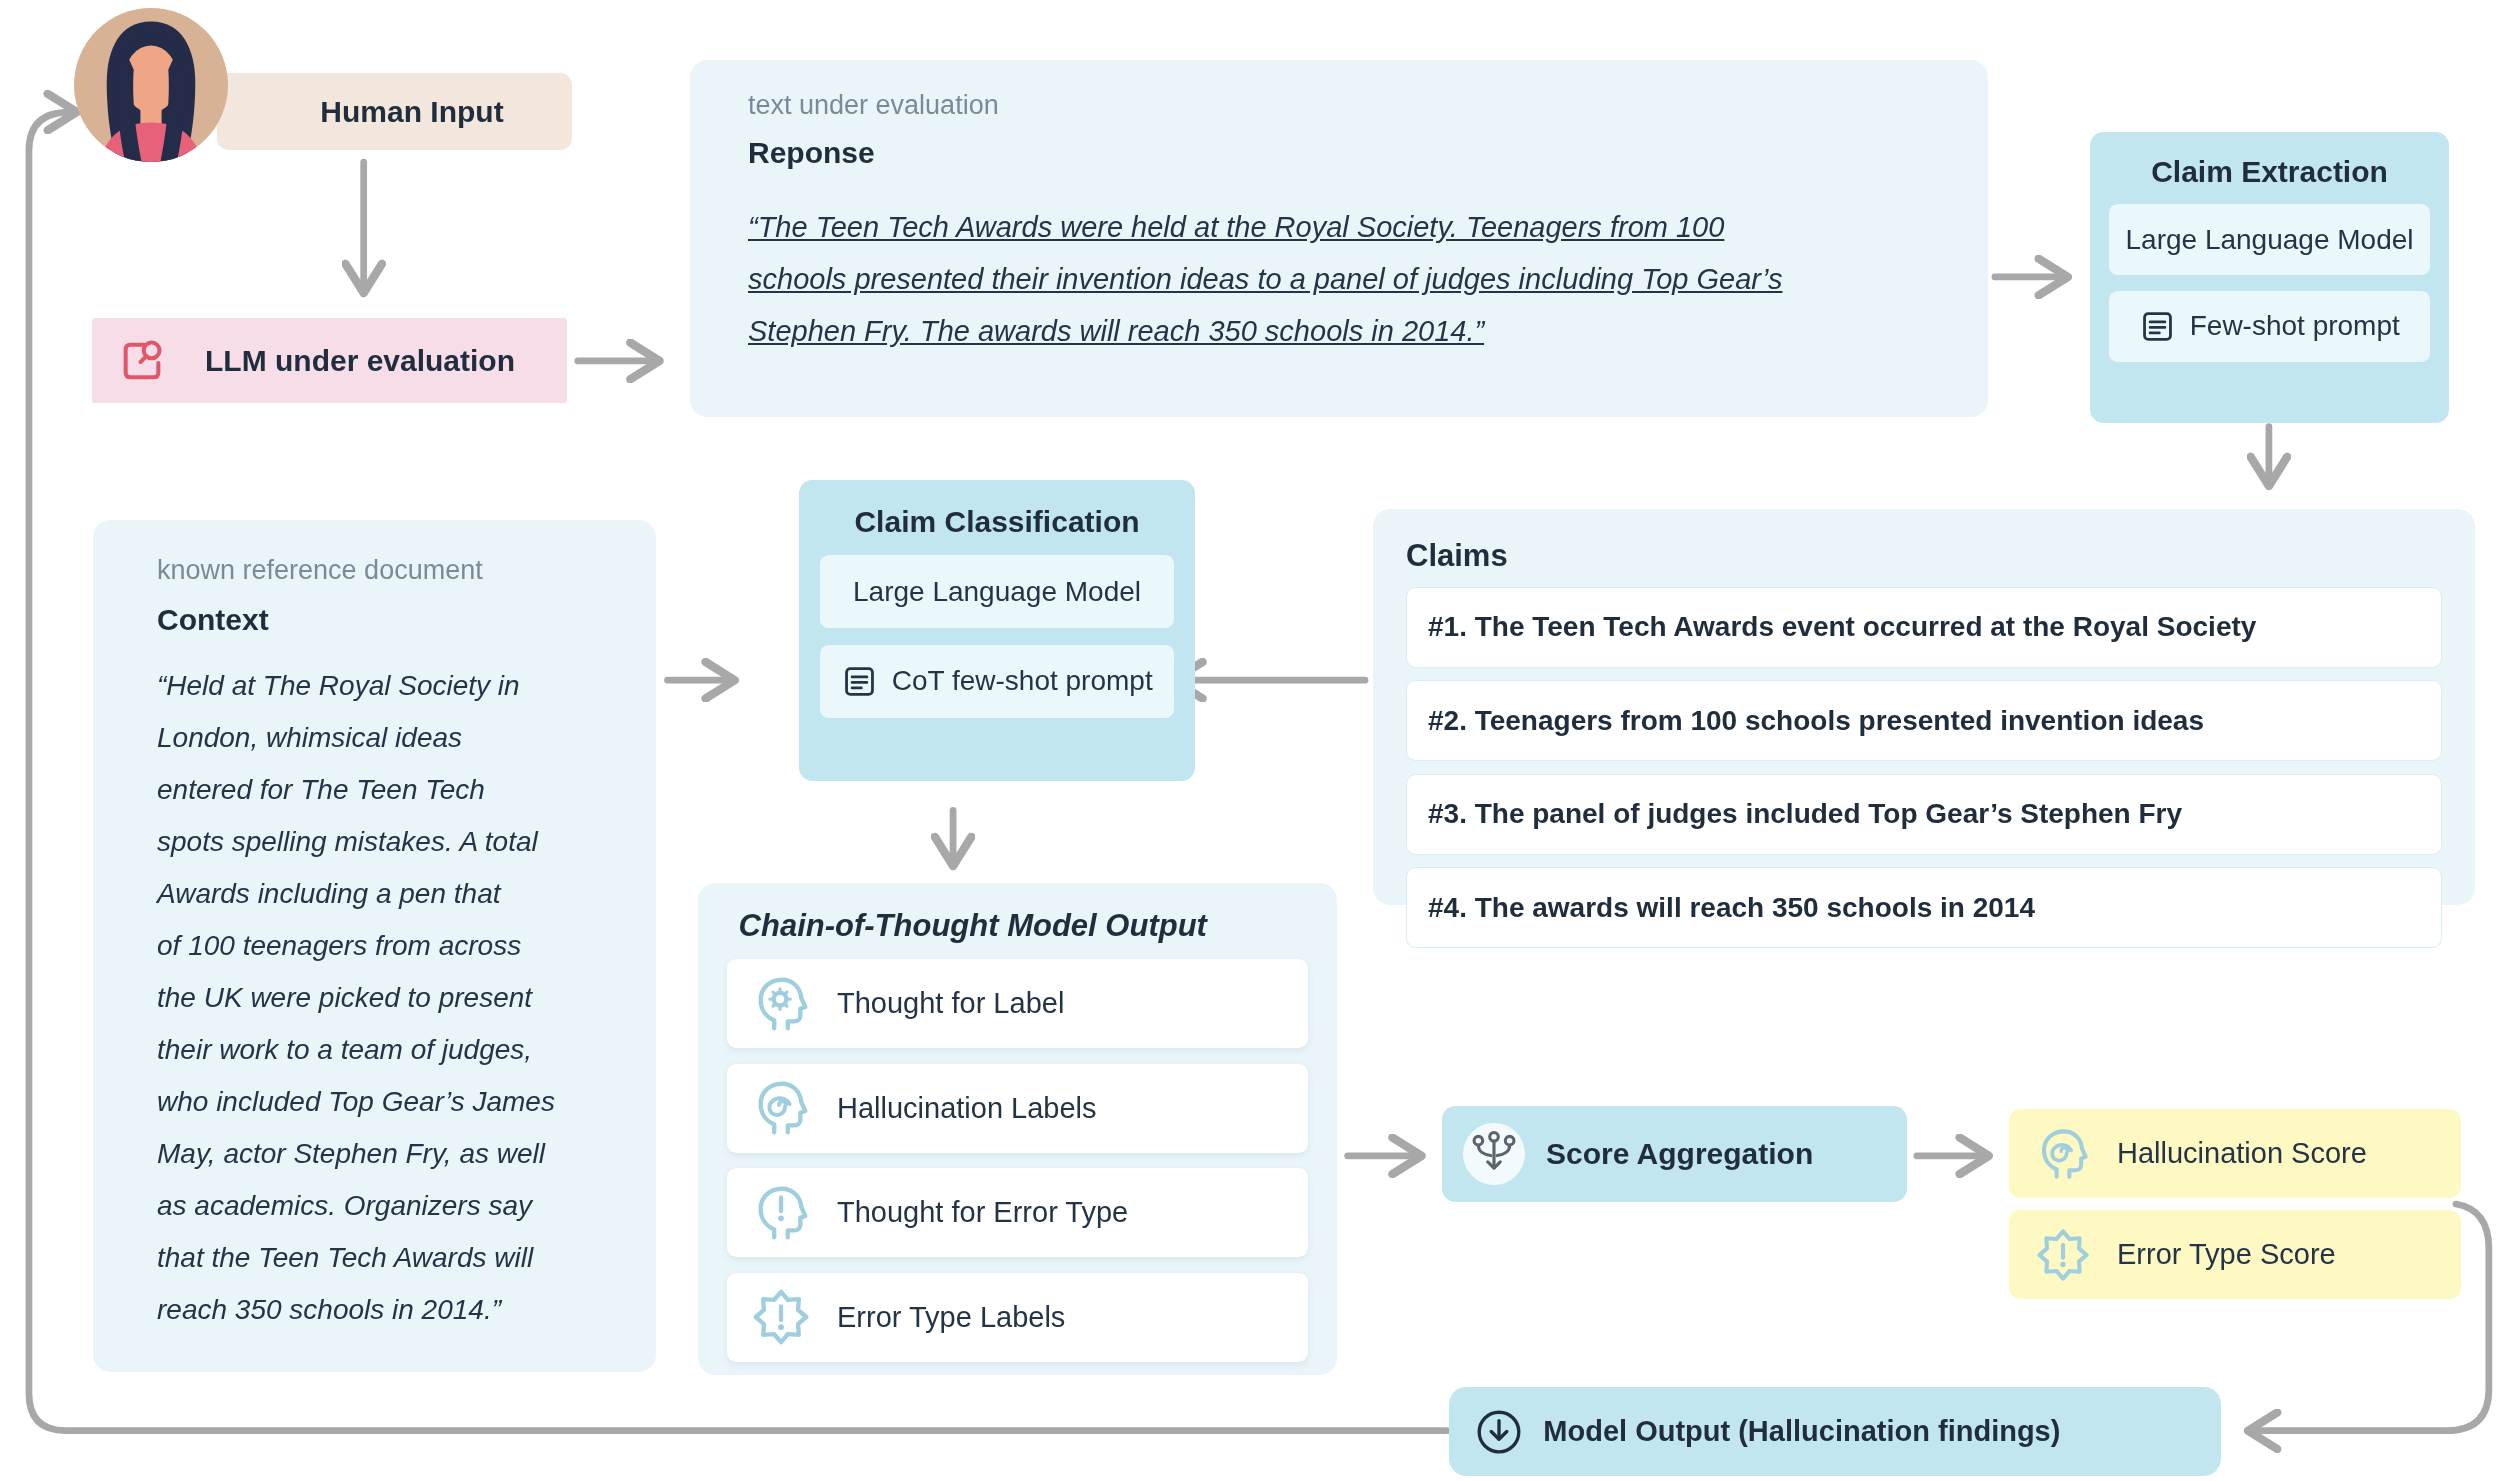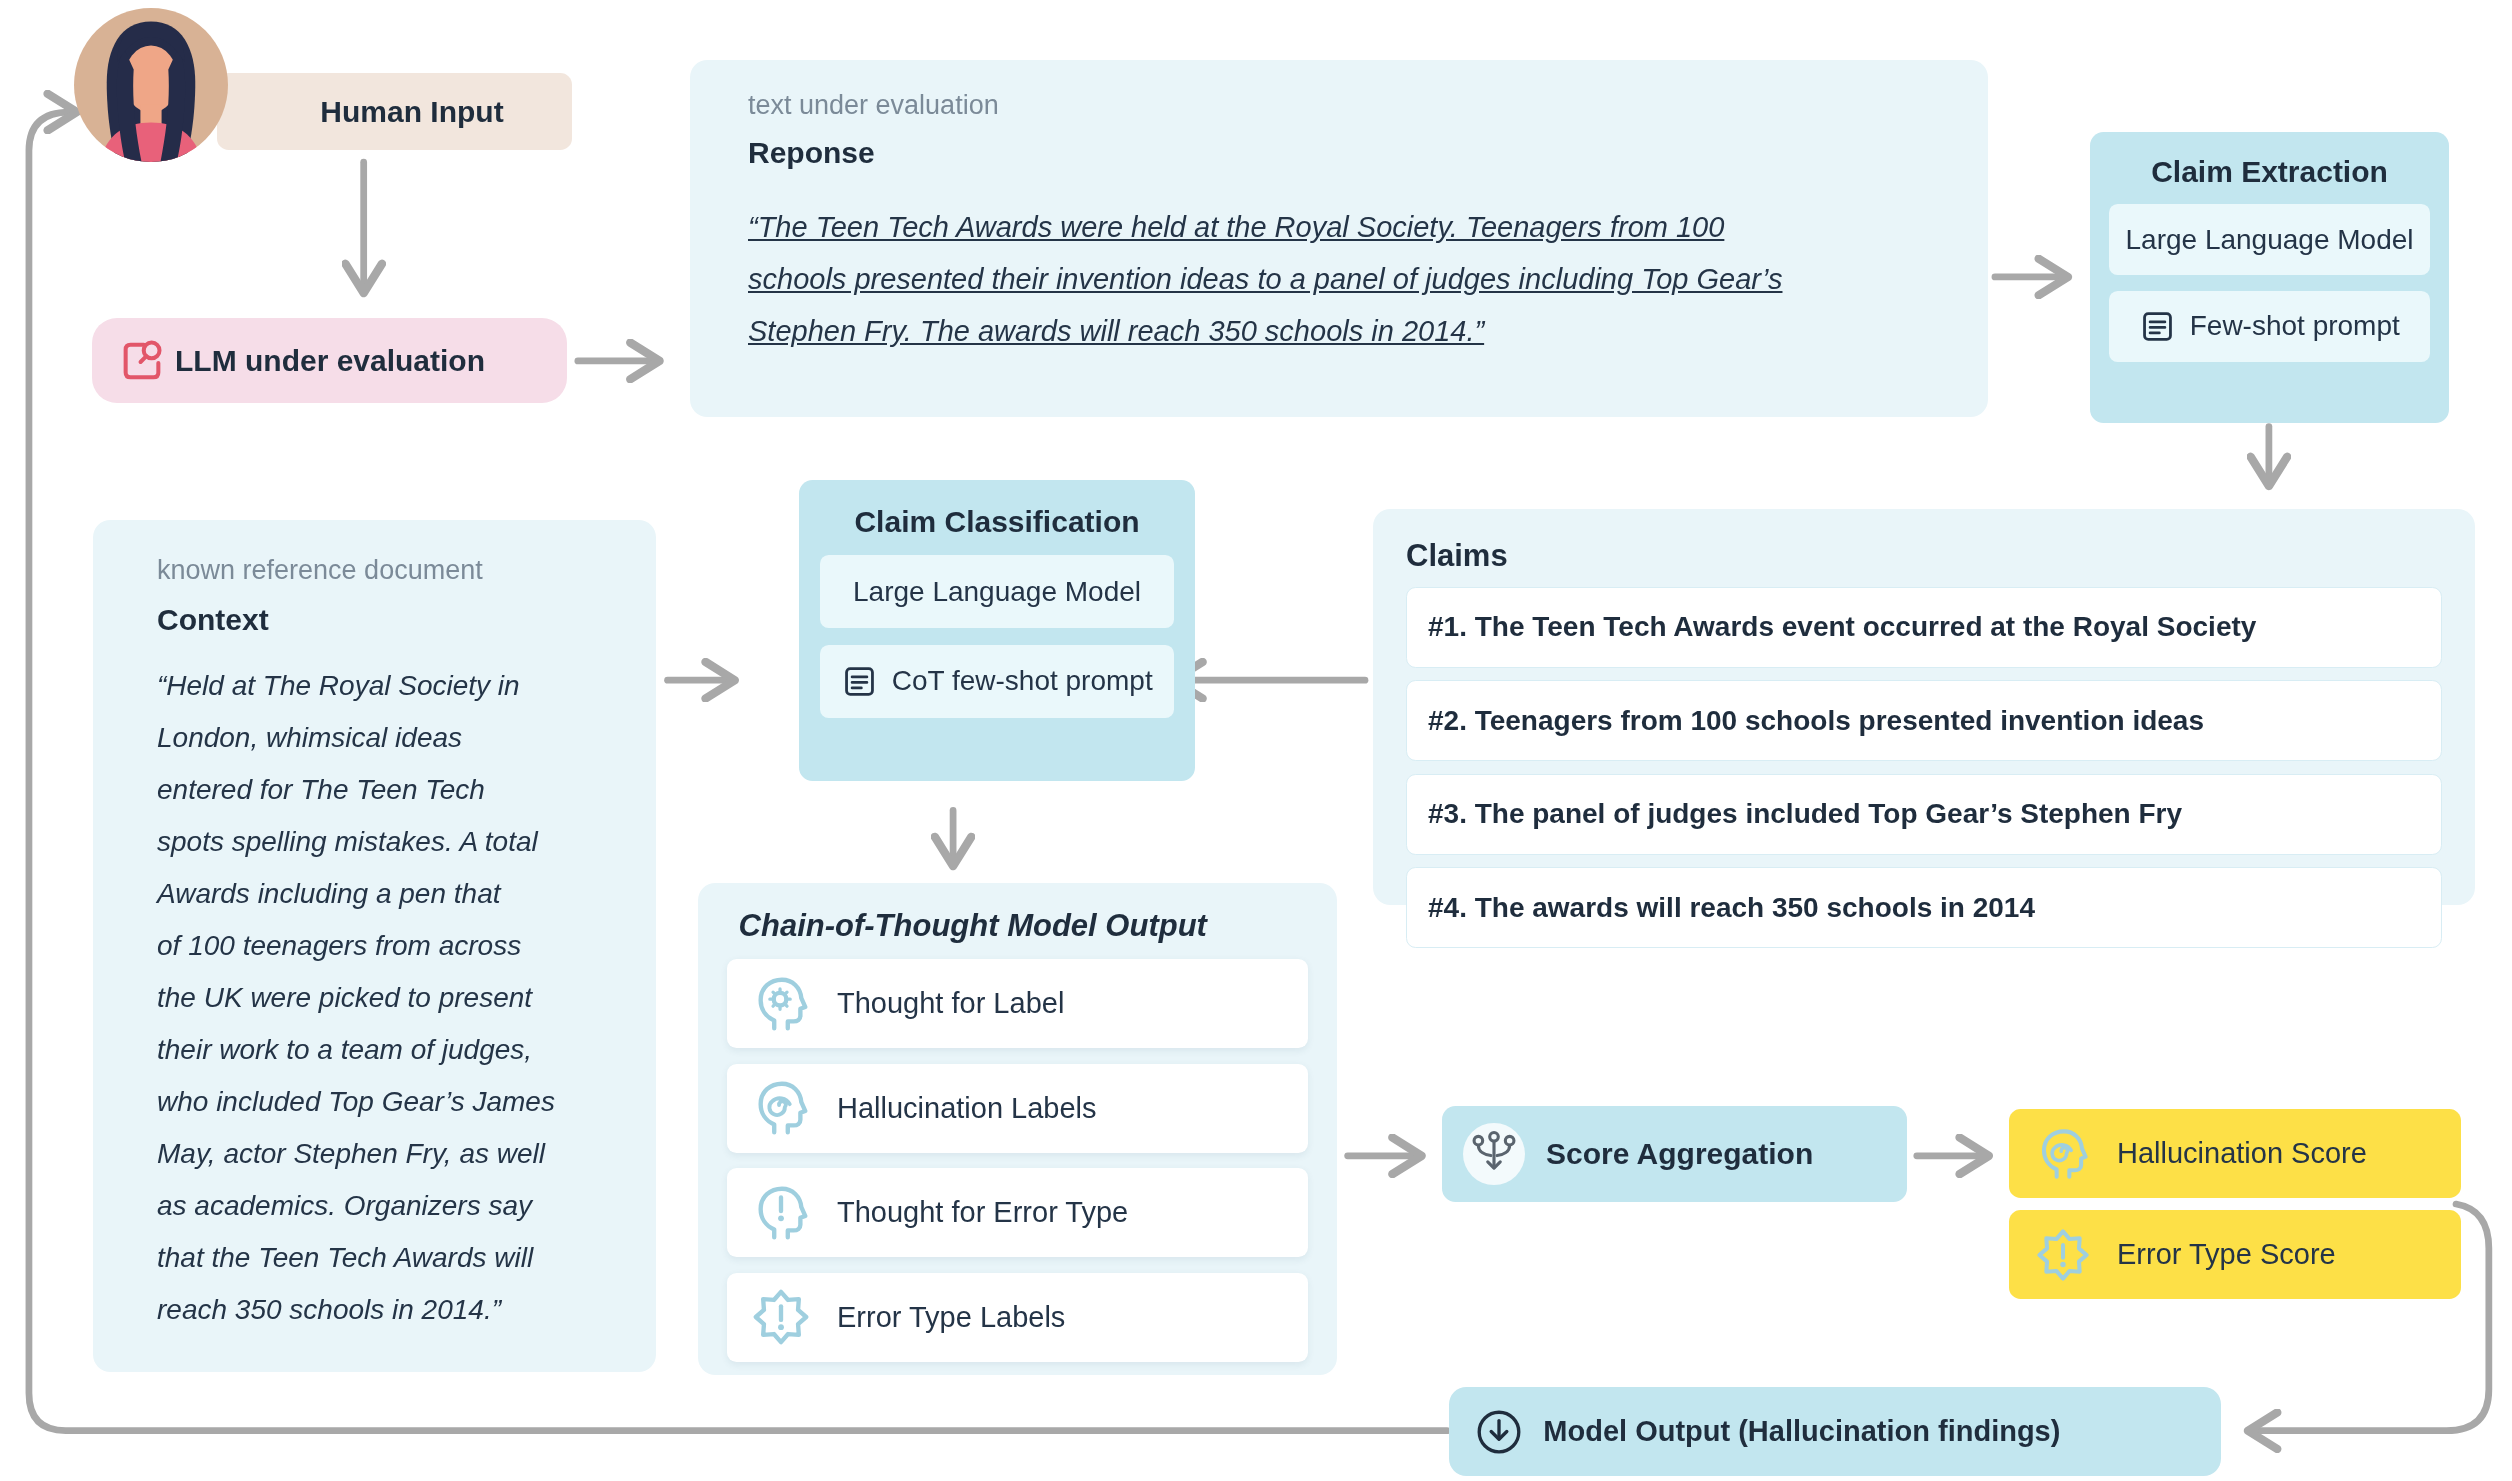--- a/index.html
+++ b/index.html
@@ -6,37 +6,37 @@
   .canvas{
     position:relative;width:2512px;height:1482px;background:#ffffff;overflow:hidden;
     font-family:"Liberation Sans","DejaVu Sans",sans-serif;color:#1f2d3d;
   }
   .connectors{position:absolute;left:0;top:0;width:2512px;height:1482px;z-index:1;}
   .node{position:absolute;box-sizing:border-box;z-index:2;}
 
   
   .panel{background:#e9f5f9;border-radius:17.4px;}
   .cyan{background:#c2e6ef;border-radius:13.5px;}
-  .graybox{background:#fde047;border-radius:11.6px;}
+  .graybox{background:#fef9c3;border-radius:11.6px;}
   .subbox{background:#eaf8fb;border-radius:8.7px;display:flex;align-items:center;justify-content:center;gap:13.5px;
           font-size:28px;color:#243447;}
   .whiterow{background:#ffffff;border-radius:9.6px;box-shadow:0 2.9px 7.7px rgba(40,80,100,.08);
             display:flex;align-items:center;}
 
   .tagtext{font-size:27px;color:#7b8a98;}
   .paneltitle{font-size:30px;font-weight:bold;color:#1f2d3d;}
   .quote{font-size:28px;font-style:italic;color:#243447;line-height:52px;}
 
   
   .avatar{left:74px;top:7.7px;width:154px;height:154px;z-index:3;}
   .human-box{left:217px;top:73px;width:355px;height:77px;background:#f2e6dd;border-radius:11.6px;
              display:flex;align-items:center;justify-content:center;padding-left:35px;
              font-size:30px;font-weight:bold;}
-  .llm-box{left:92px;top:318px;width:475px;height:85px;background:#f6dde8;border-radius:25px;
-           display:flex;align-items:center;gap:8px;padding:0 25px;font-size:30px;font-weight:bold;}
+  .llm-box{left:92px;top:318px;width:475px;height:85px;background:#f6dde8;border-radius:3px;
+           display:flex;align-items:center;gap:38px;padding:0 25px;font-size:30px;font-weight:bold;}
   .response{left:690px;top:60px;width:1298px;height:357px;padding:30px 58px;}
   .response .quote{margin-top:31px;font-size:29px;text-decoration:underline;}
   .response .paneltitle{margin-top:15.4px;}
 
   .claim-extract{left:2090px;top:132px;width:359px;height:291px;padding:23px 19.3px;}
   .claim-extract .paneltitle,.claim-class .paneltitle{text-align:center;display:block;}
   .claim-extract .subbox{height:71px;margin-top:15.4px;}
 
   .claims{left:1373px;top:509px;width:1102px;height:396px;padding:29px 33px;}
   .claims .claimrow{height:79px;margin-top:12.5px;border:1.9px solid #d8edf4;box-shadow:none;

